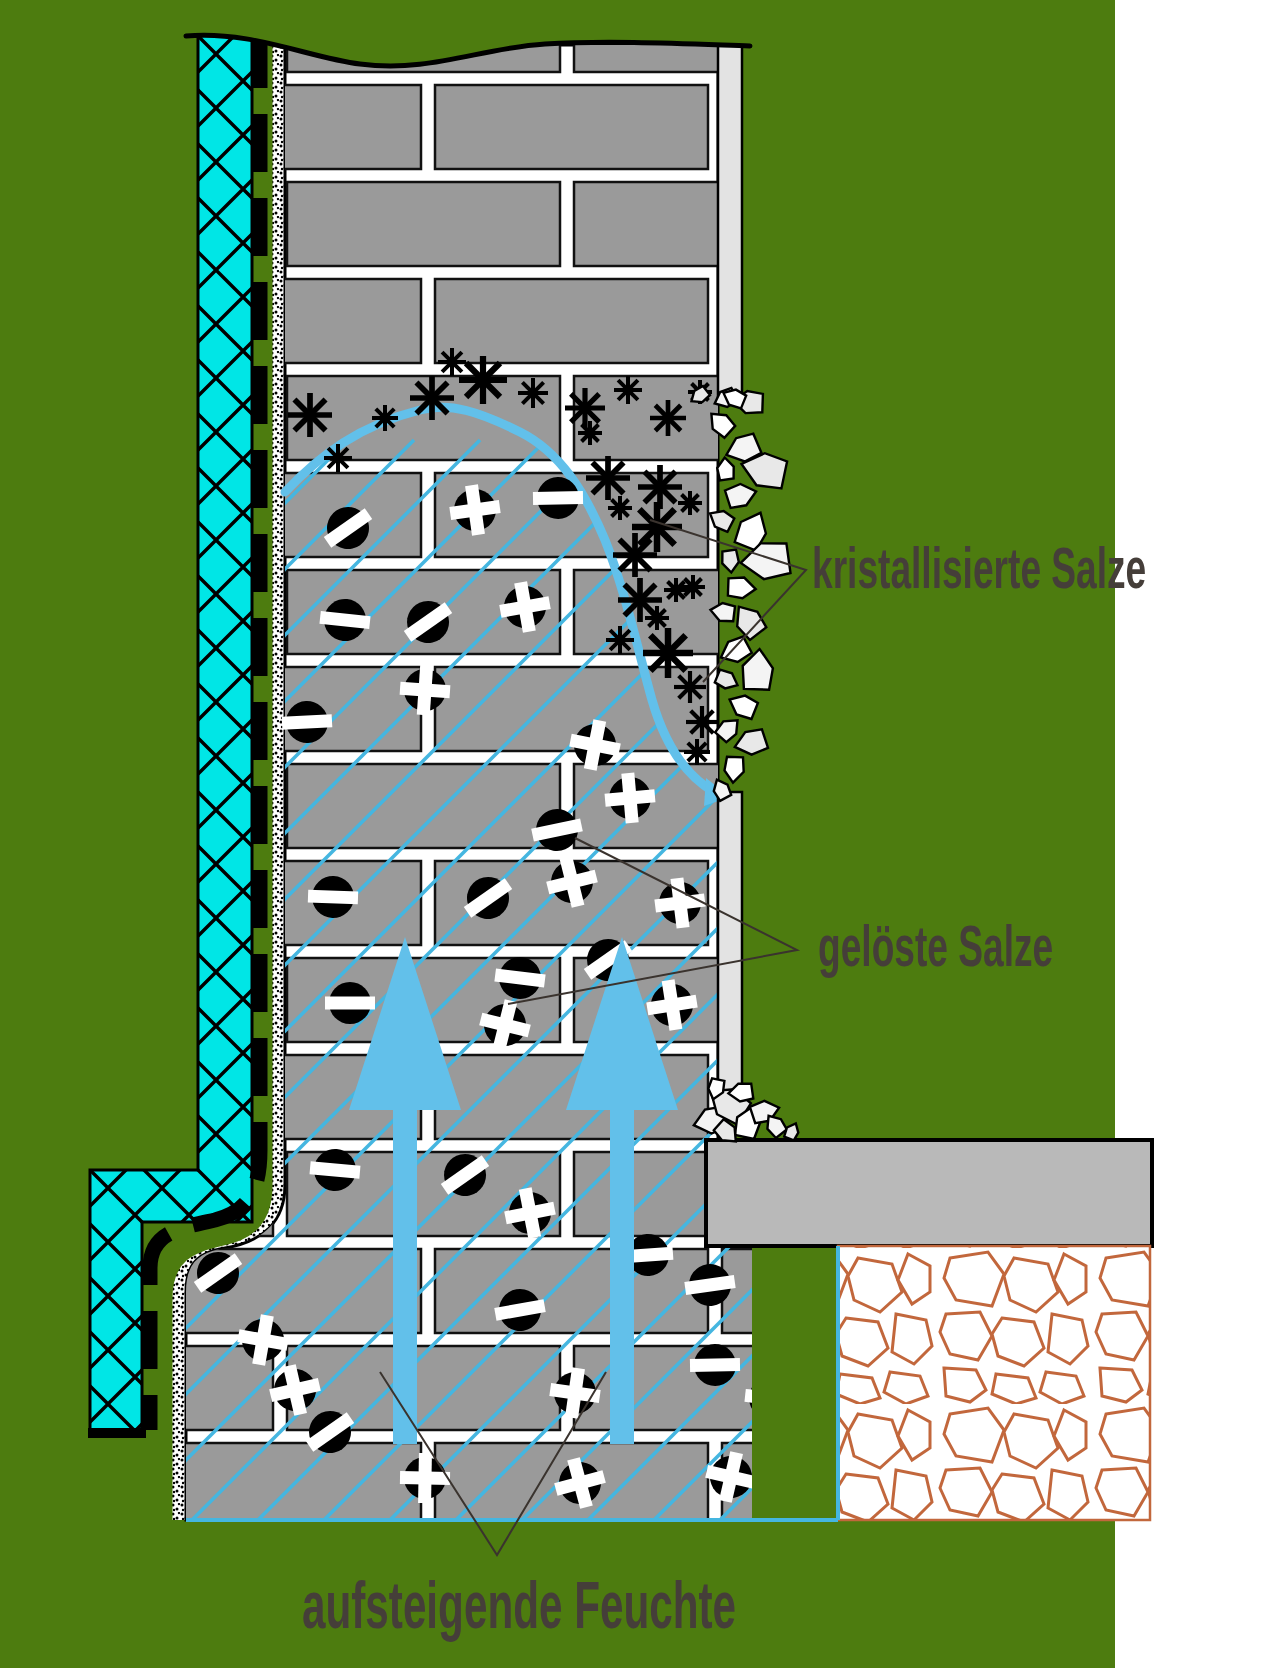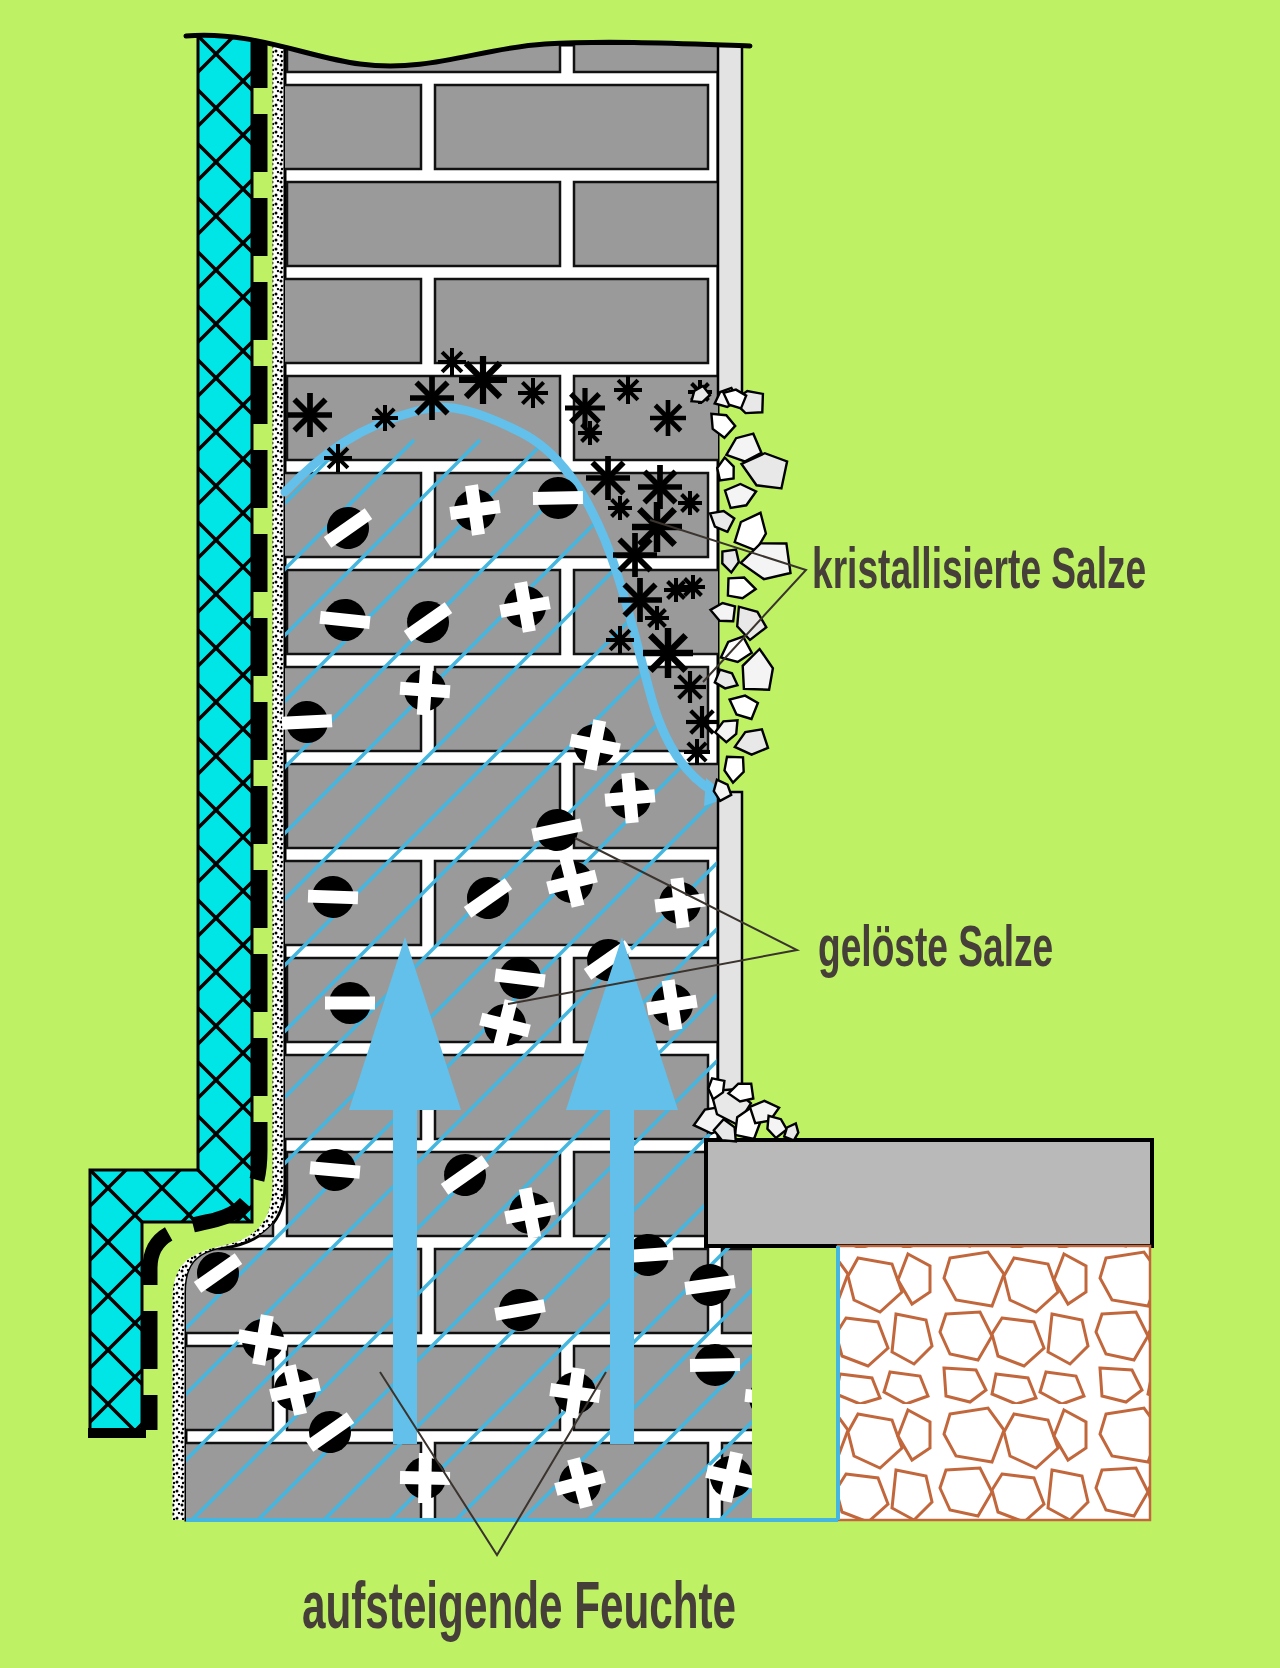--- a/index.html
+++ b/index.html
@@ -1,17 +1,17 @@
 <!DOCTYPE html>
 <html style="--insulation: #00e6e6; --brick: #9a9a9a; --brick-outline: #111111; --mortar: #ffffff; --moisture: #62c0ea; --hatch: #45b6e0; --slab: #b9b9b9; --plaster: #e3e3e3; --shard: #efefef; --gravel: #c2673c; --label-text: #453e39; --pointer: #3a332e; --black: #000000;"><head>
 <meta charset="utf-8">
 <style>
   html,body{margin:0;padding:0;background:#fff;}
   body{font-family:"Liberation Sans", sans-serif;}
-  .stage{width:1280px;height:1668px;position:relative;background:#bef264;text-align:right;}
+  .stage{width:1115px;height:1668px;position:relative;background:#4d7c0f;text-align:right;}
   svg{display:block;}
   .wall-bg{fill:var(--mortar);stroke:var(--black);stroke-width:3;}
   .brick{fill:var(--brick);stroke:var(--brick-outline);stroke-width:2.5;}
   .hatch-line{stroke:var(--hatch);stroke-width:3.5;}
   .curve{stroke:var(--moisture);stroke-width:9;fill:none;stroke-linecap:round;}
   .membrane{fill:none;stroke:var(--black);stroke-width:15;stroke-dasharray:58 26;}
   .stipple-band{fill:none;stroke:url(#stipplePat);stroke-width:13;}
   .insu{fill:url(#insuPat);stroke:var(--black);stroke-width:3;}
   .plaster{fill:var(--plaster);stroke:var(--black);stroke-width:2.5;}
   .slab{fill:var(--slab);stroke:var(--black);stroke-width:4;}

